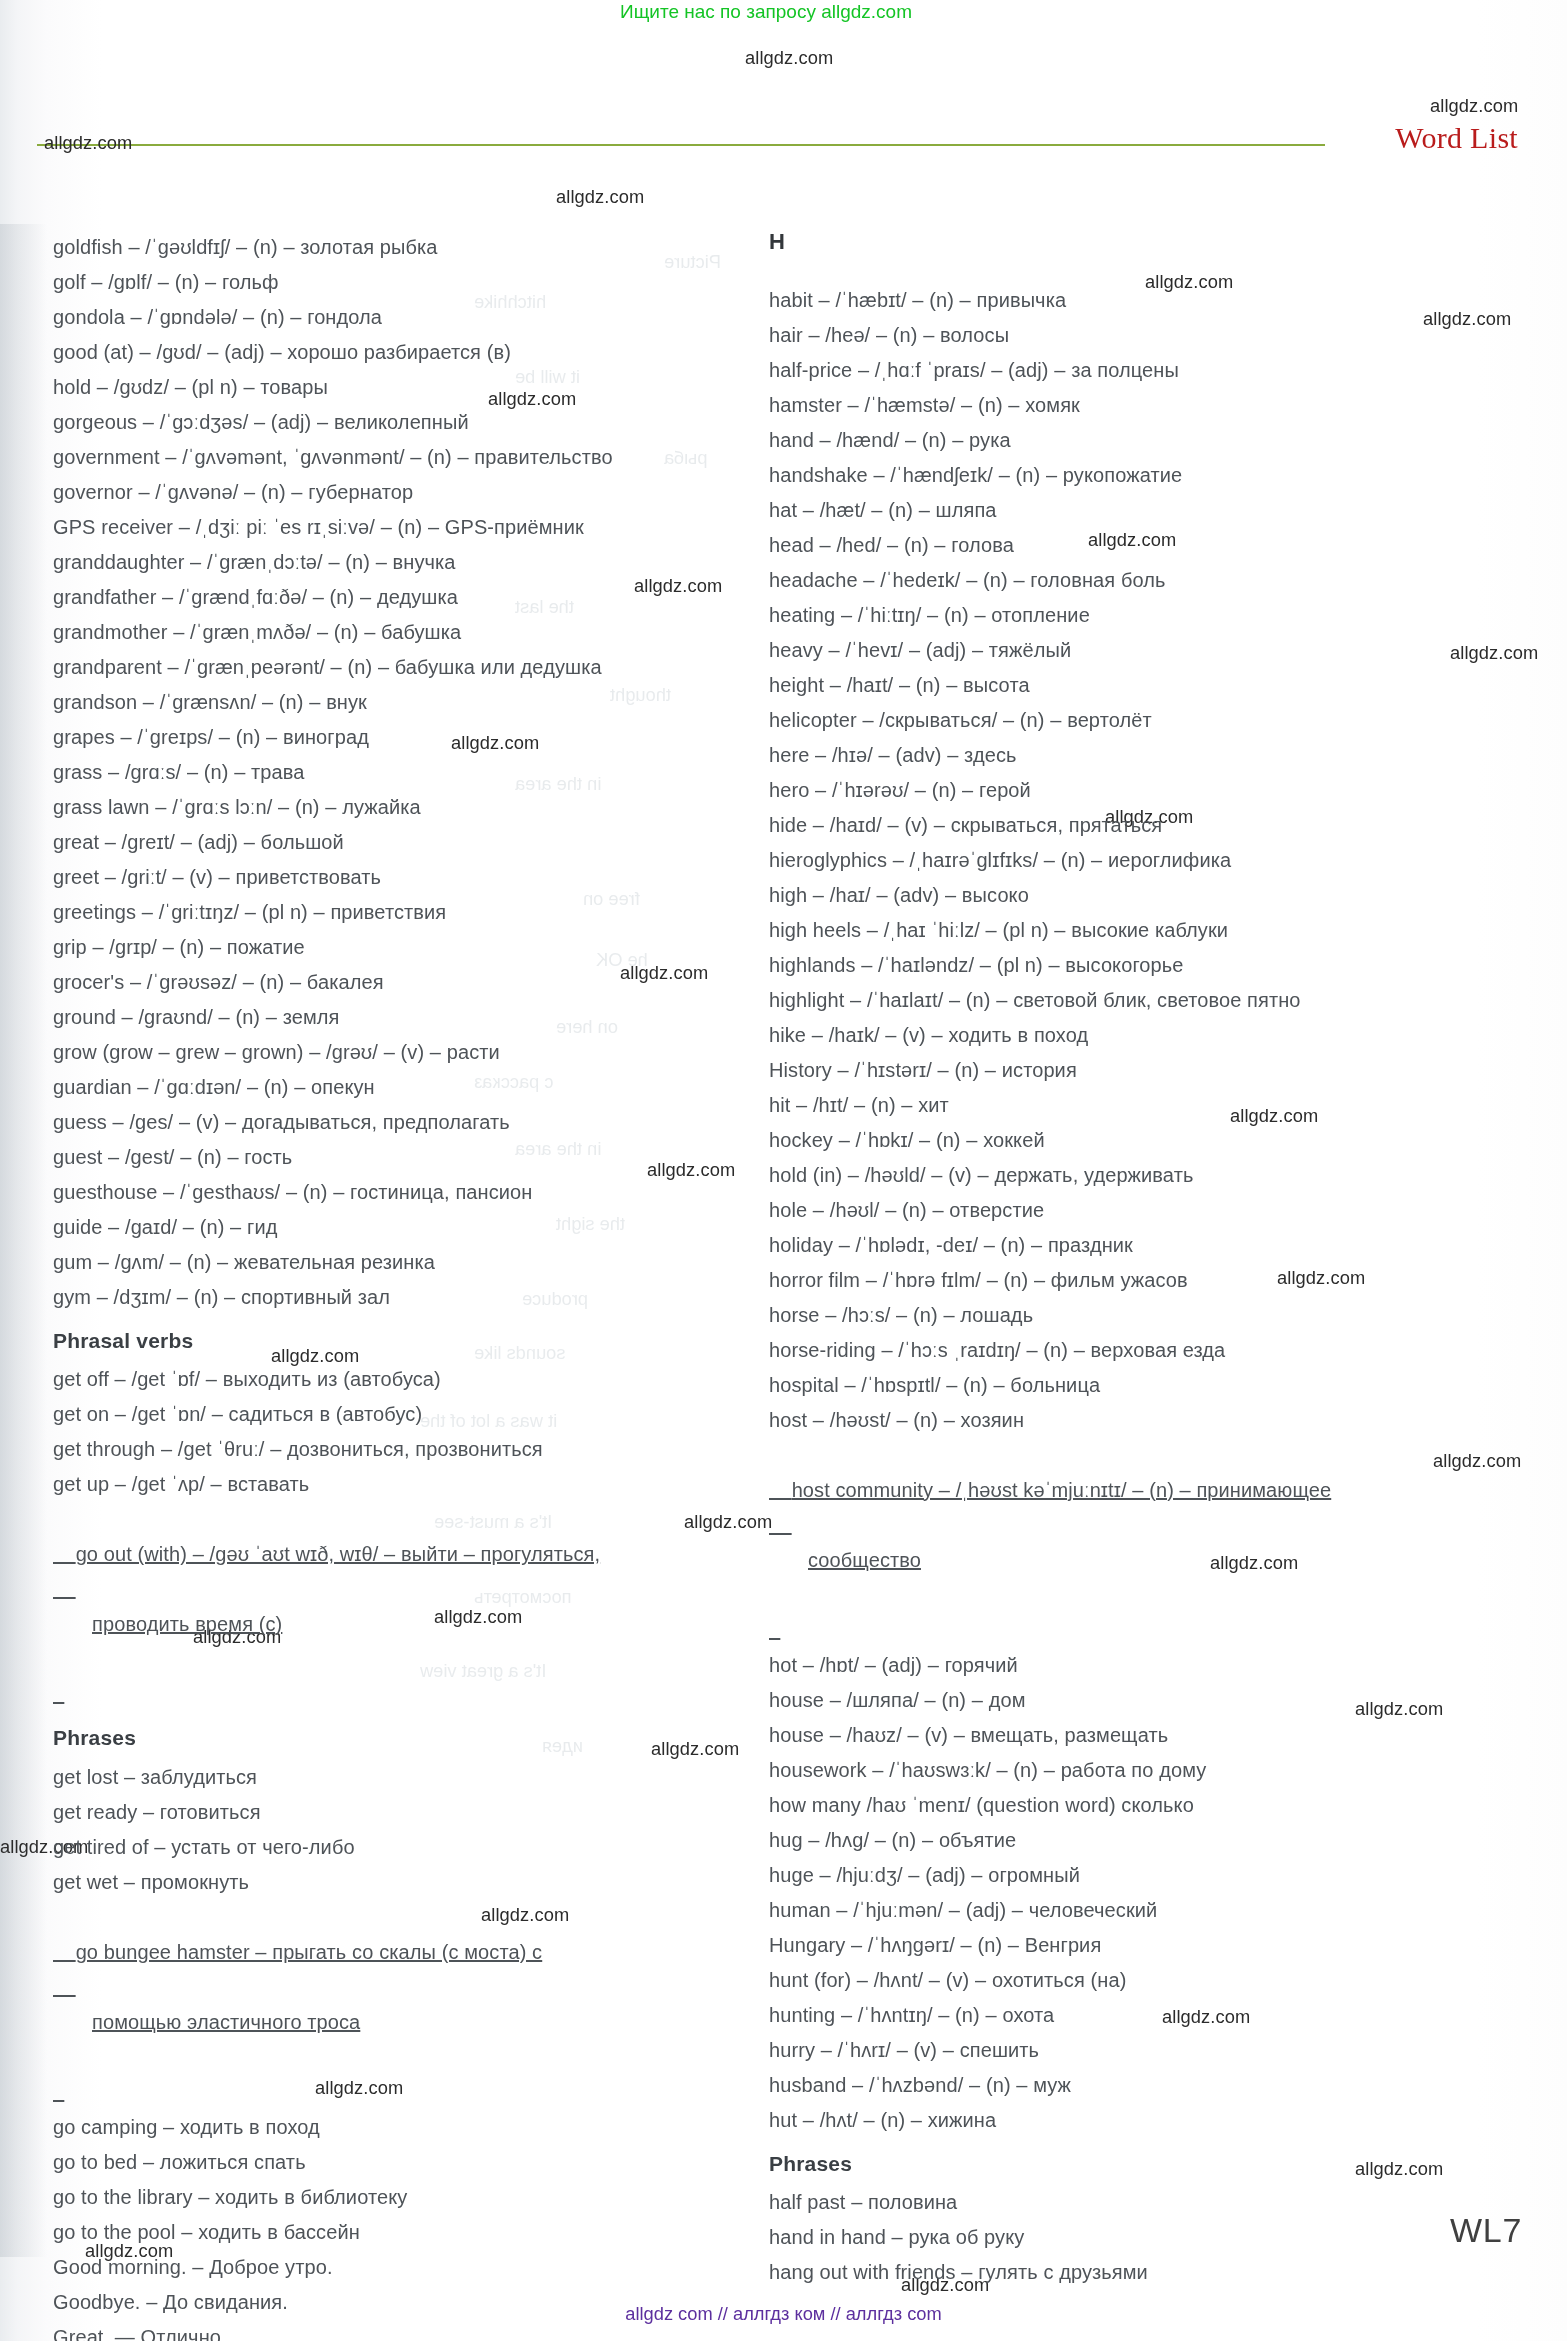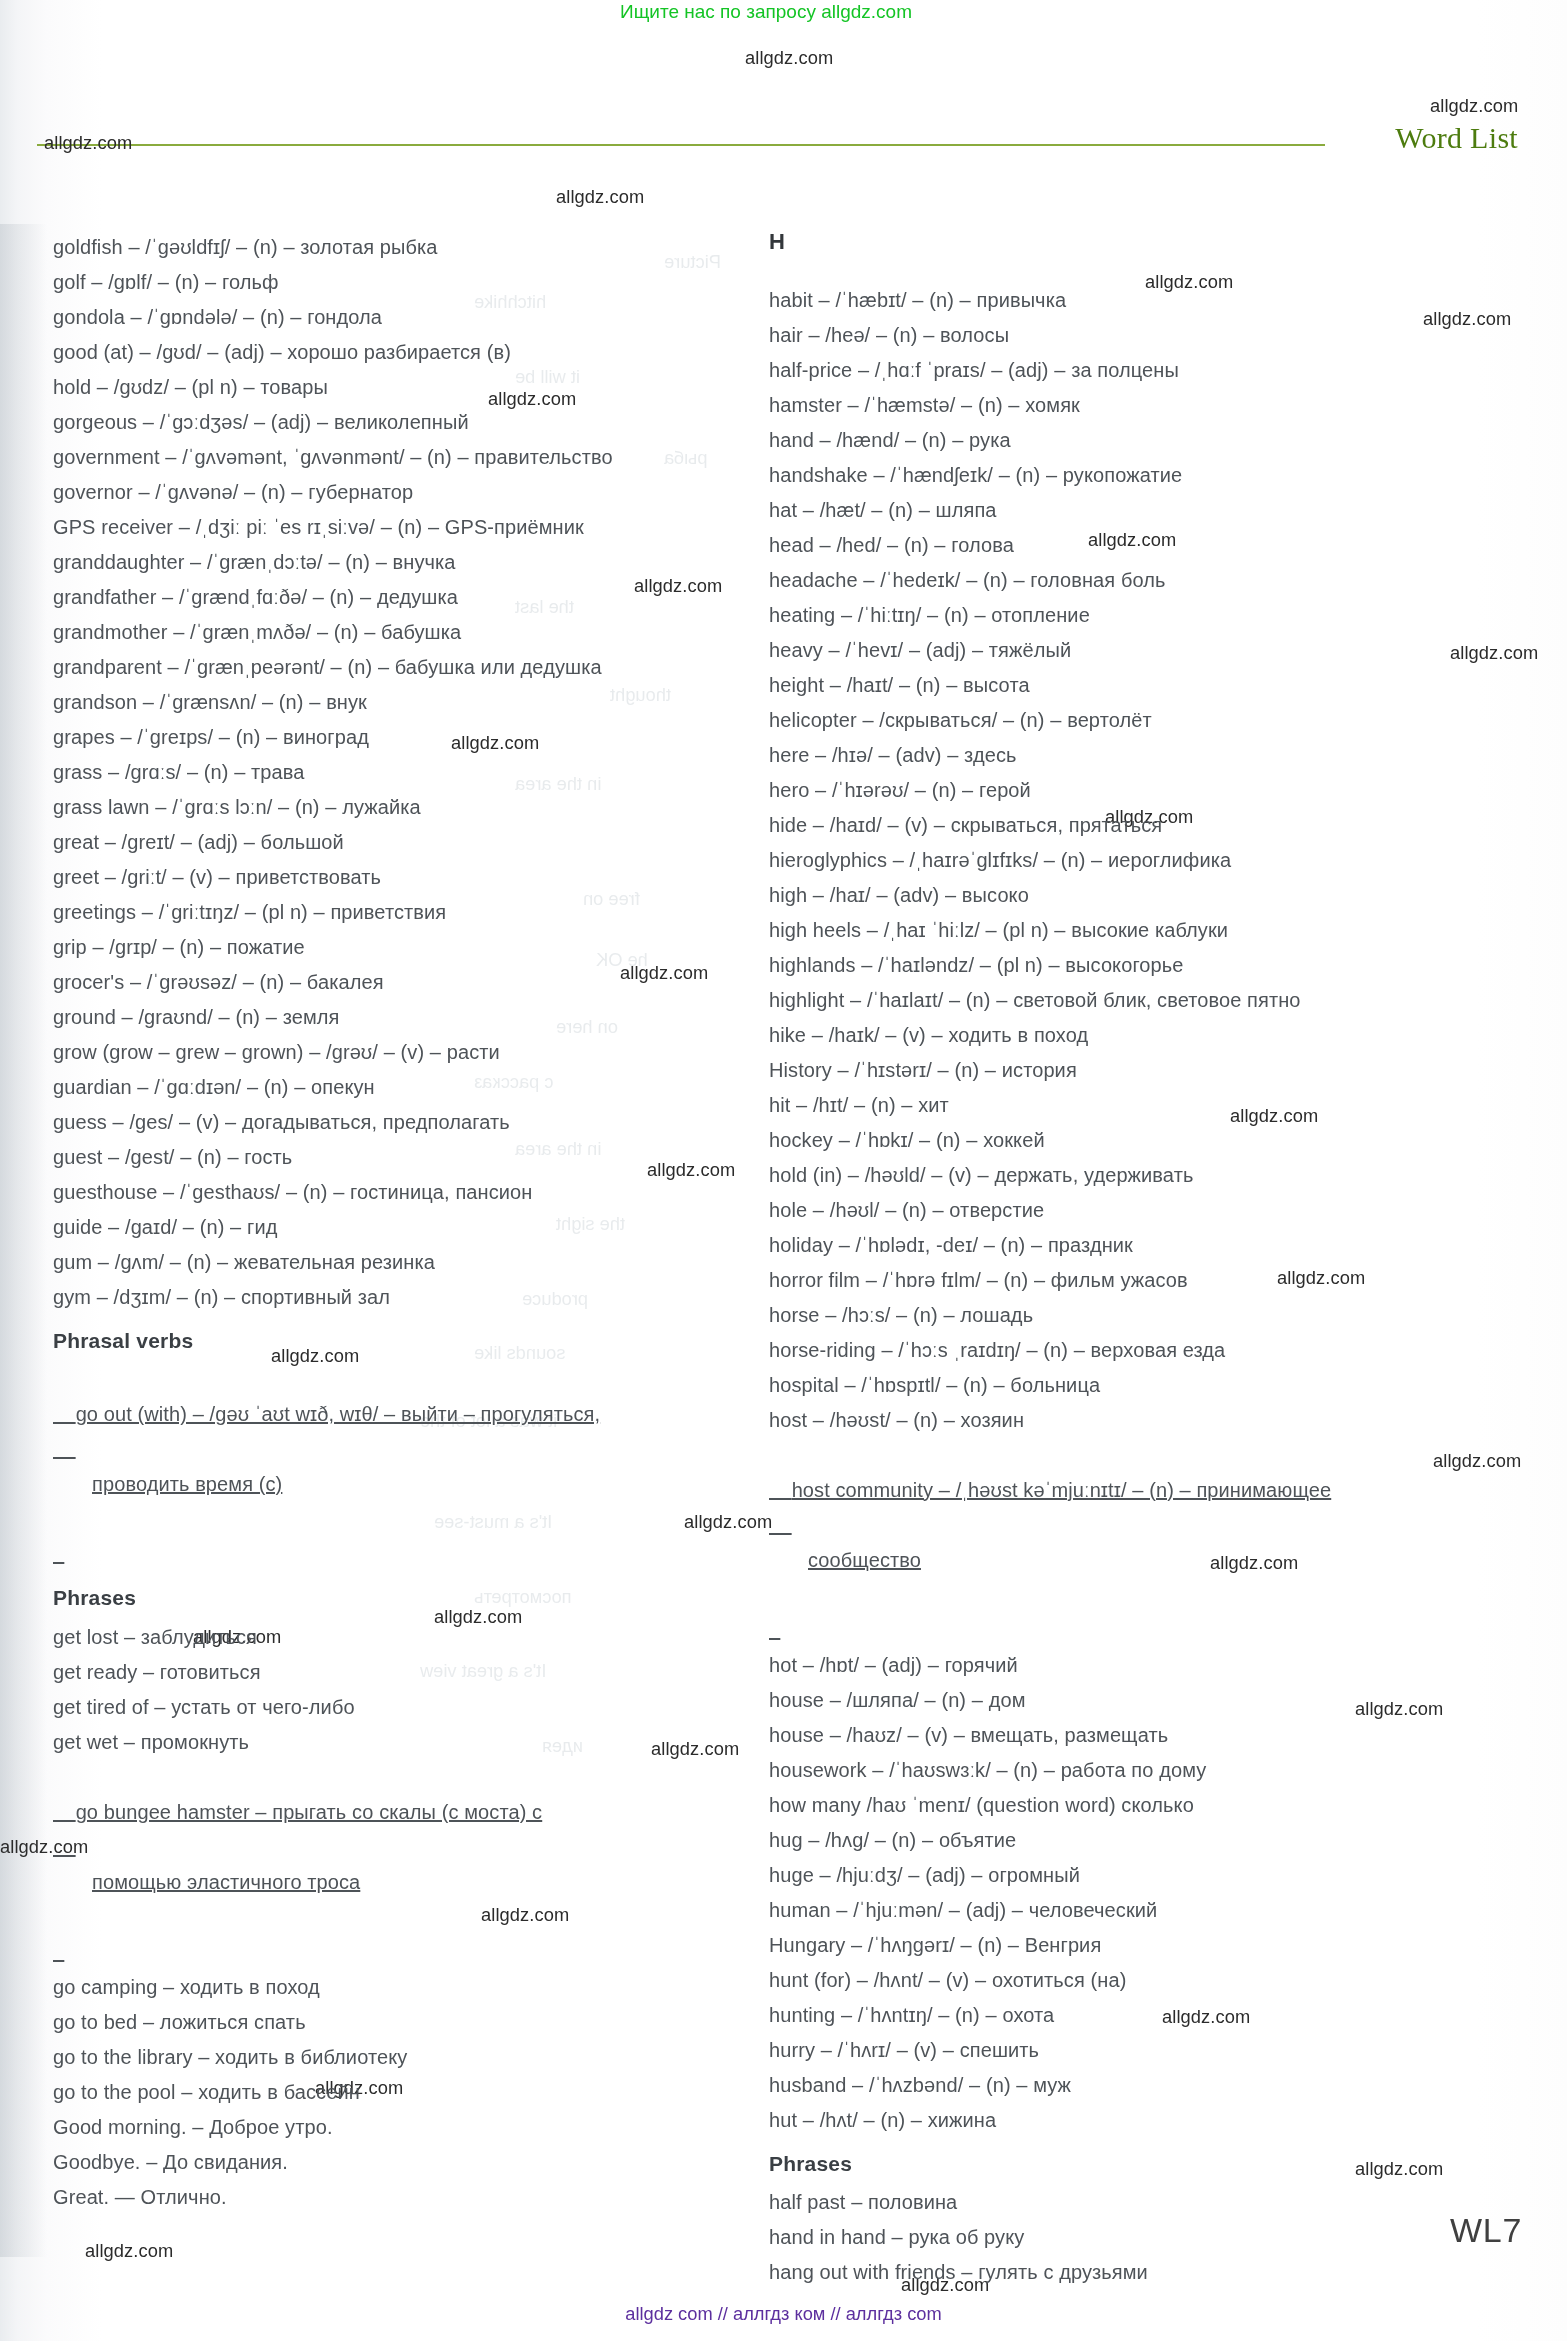--- a/index.html
+++ b/index.html
@@ -55,21 +55,21 @@
     left: 37px;
     top: 144px;
     width: 1288px;
     height: 2px;
     background: #8aab3e;
   }
   #word-list-title {
     position: absolute;
     right: 49px;
     top: 121px;
-    color: #4d7c0f;
+    color: #b91c1c;
     font-size: 30px;
     font-family: "Liberation Serif", serif;
     letter-spacing: 0.3px;
   }
 
   
   .column {
     position: absolute;
     top: 230px;
     font-family: "Liberation Sans", sans-serif;
@@ -241,20 +241,26 @@
       <div class="entry">guardian – /ˈgɑːdɪən/ – (n) – опекун</div>
       <div class="entry">guess – /ges/ – (v) – догадываться, предполагать</div>
       <div class="entry">guest – /gest/ – (n) – гость</div>
       <div class="entry">guesthouse – /ˈgesthaʊs/ – (n) – гостиница, пансион</div>
       <div class="entry">guide – /gaɪd/ – (n) – гид</div>
       <div class="entry">gum – /gʌm/ – (n) – жевательная резинка</div>
       <div class="entry">gym – /dʒɪm/ – (n) – спортивный зал</div>
     </div>
 
   <div class="section-heading">Phrasal verbs</div>
+  <div id="left-phrasal">
+      <div class="entry">get off – /get ˈɒf/ – выходить из (автобуса)</div>
+      <div class="entry">get on – /get ˈɒn/ – садиться в (автобус)</div>
+      <div class="entry">get through – /get ˈθruː/ – дозвониться, прозвониться</div>
+      <div class="entry">get up – /get ˈʌp/ – вставать</div>
+    </div>
   <div class="entry justify">
     <span>go out (with) – /gəʊ ˈaʊt wɪð, wɪθ/ – выйти – прогуляться,</span>
     <span class="cont">проводить время (с)</span>
   </div>
 
   <div class="section-heading">Phrases</div>
   <div id="left-phrases">
       <div class="entry">get lost – заблудиться</div>
       <div class="entry">get ready – готовиться</div>
       <div class="entry">get tired of – устать от чего-либо</div>

